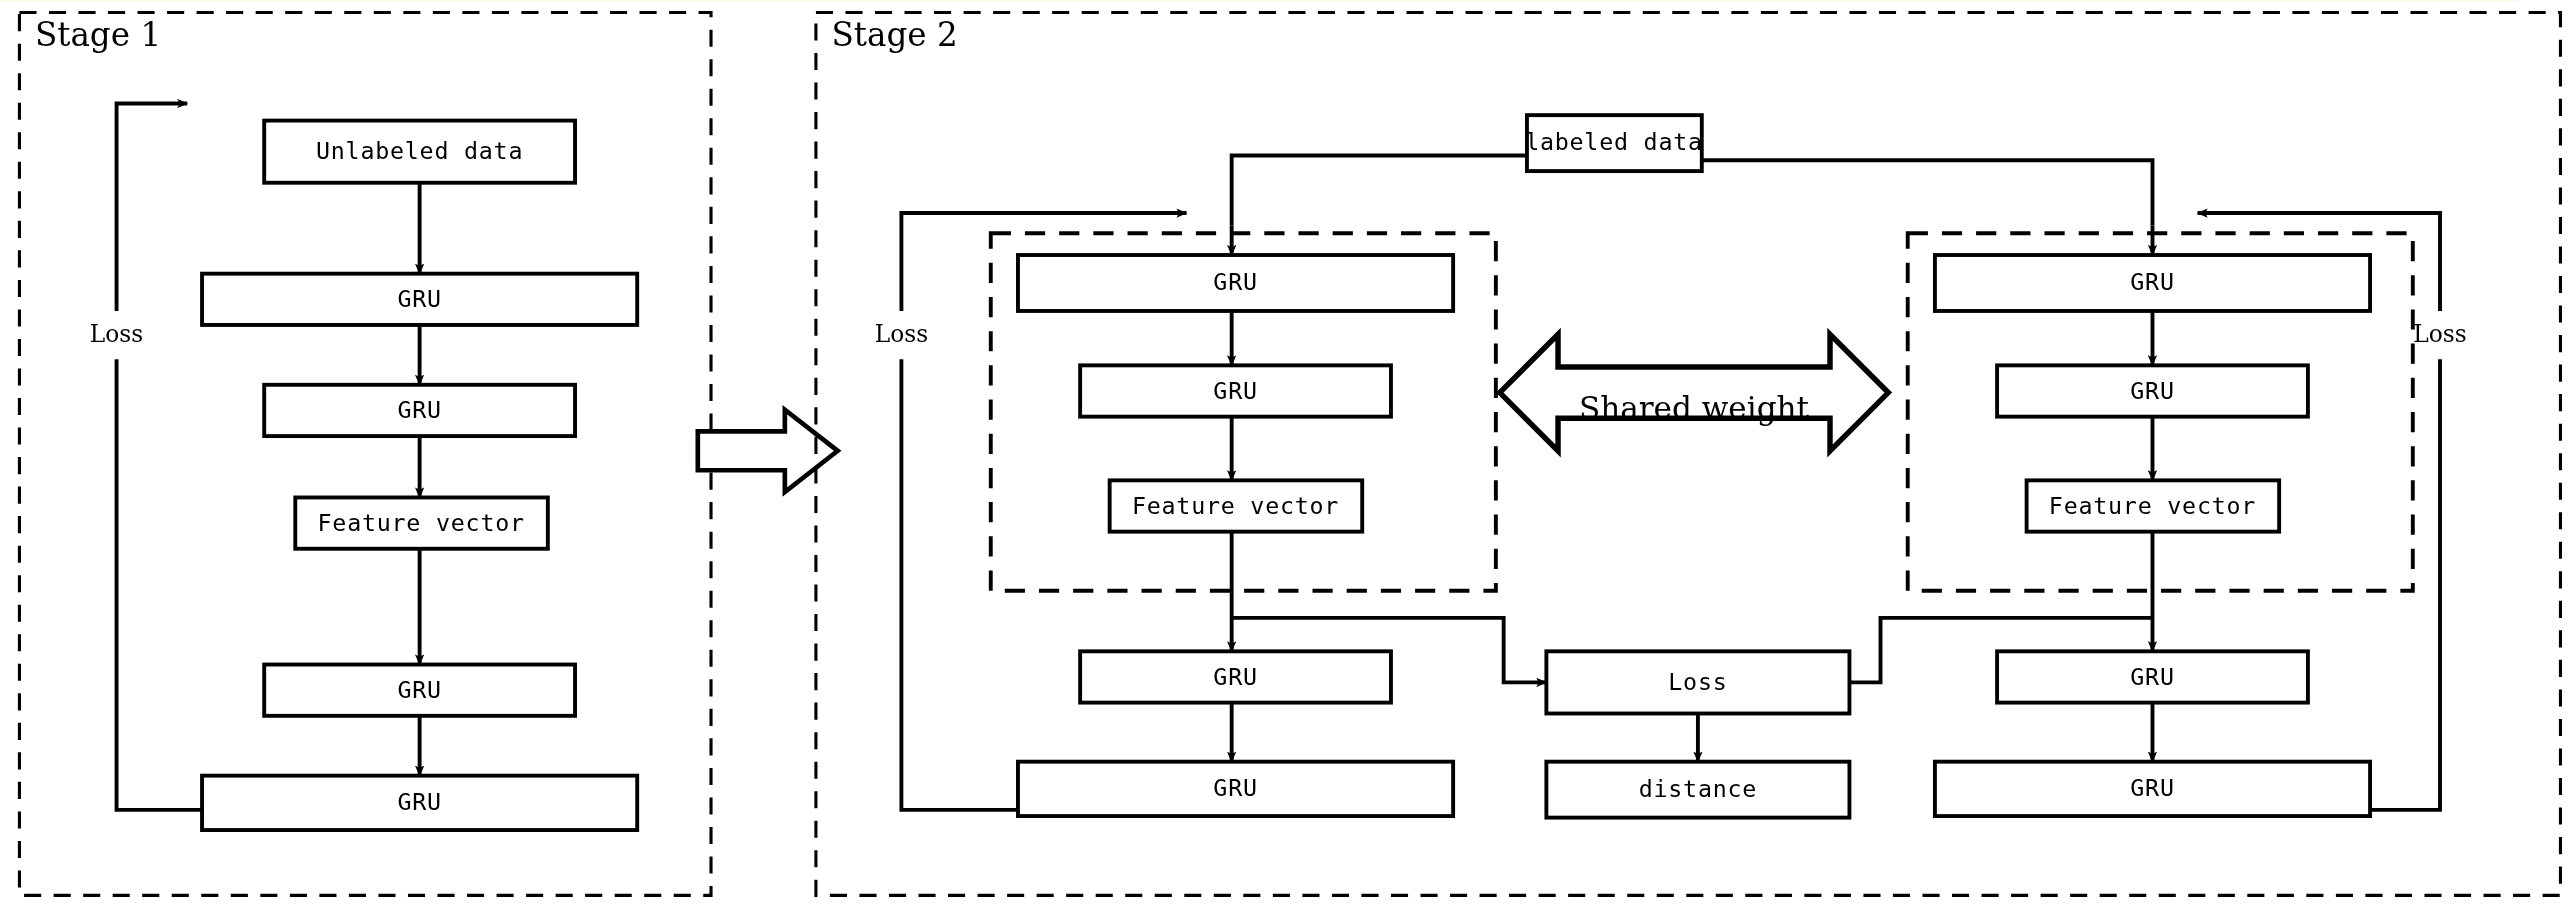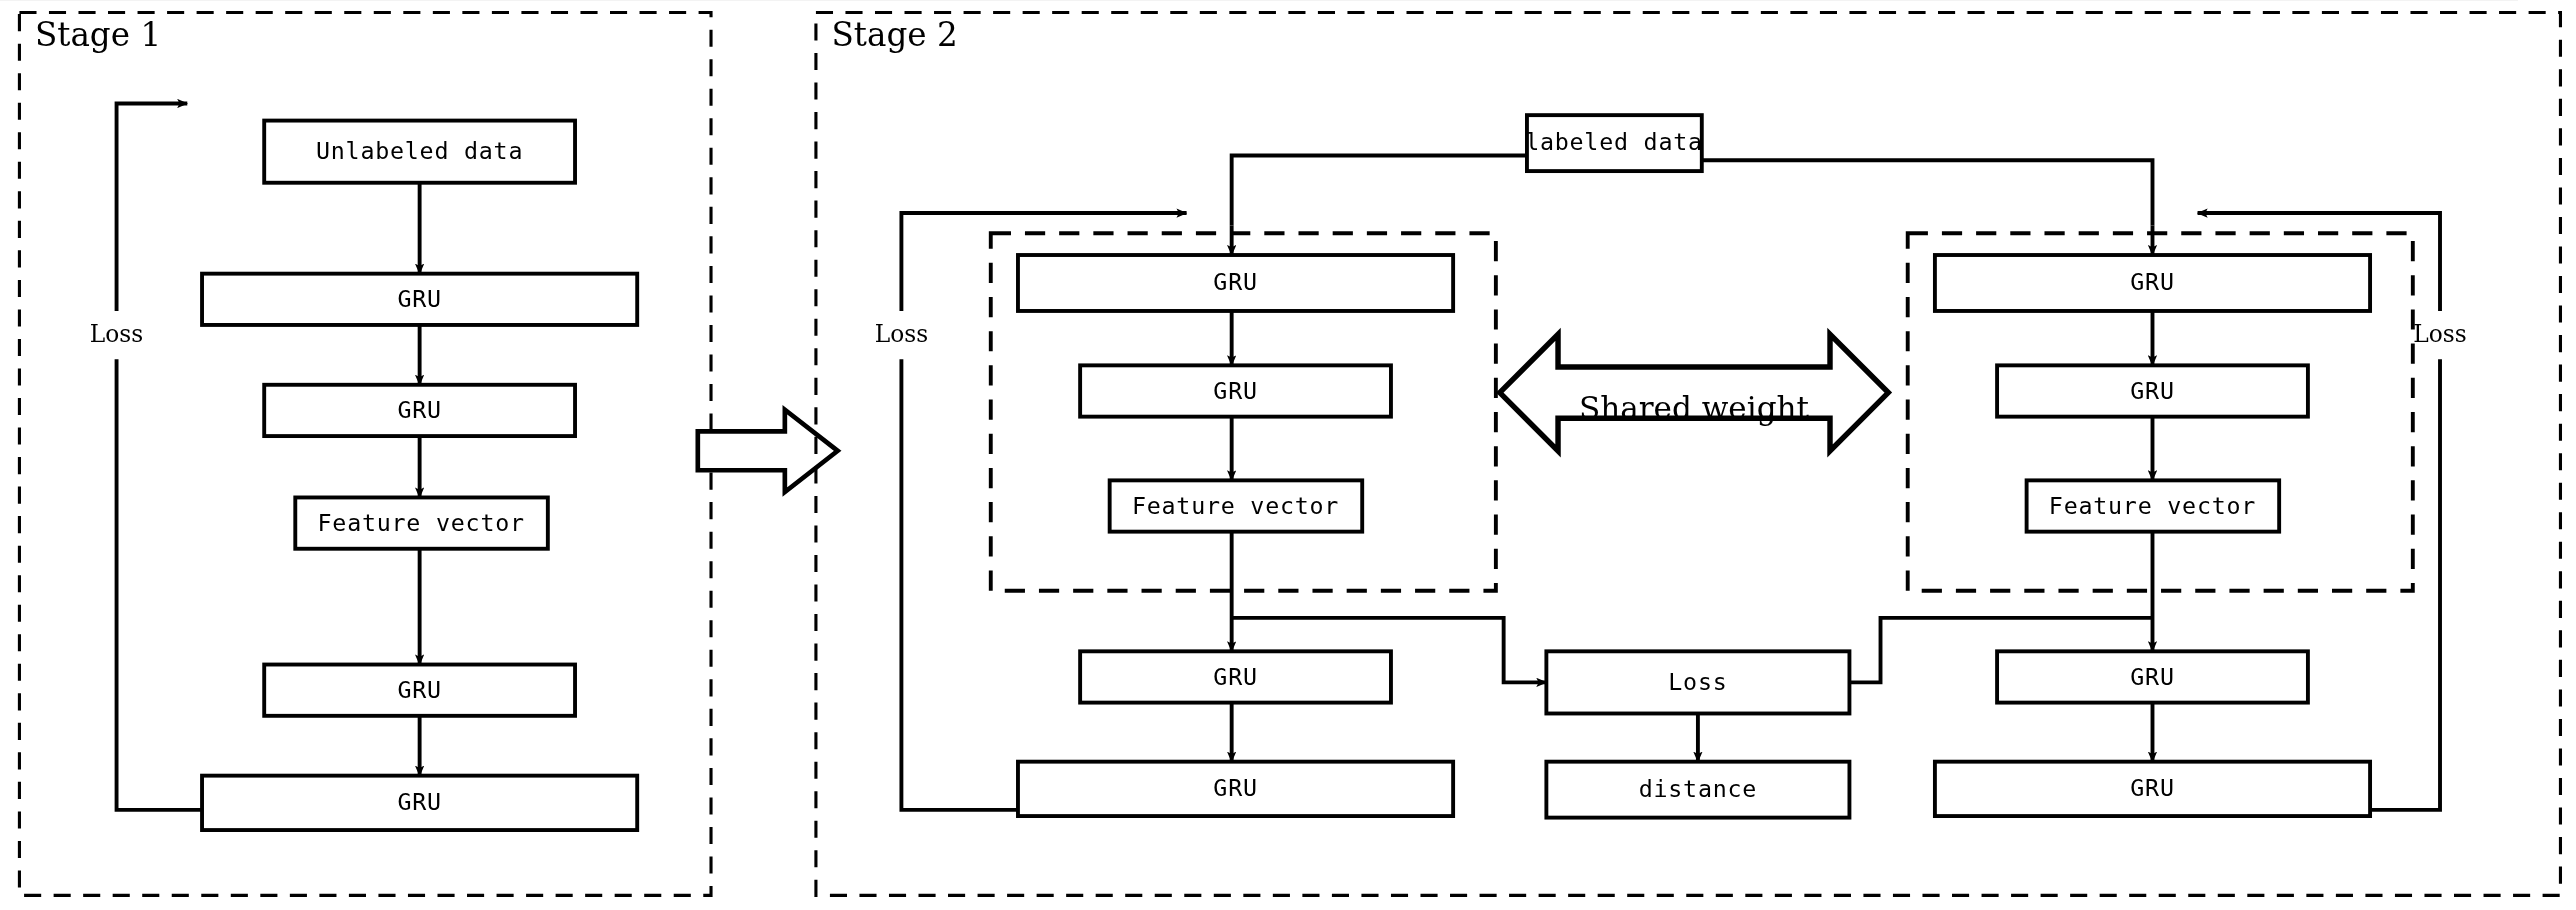--- a/index.html
+++ b/index.html
@@ -1,17 +1,17 @@
 <!DOCTYPE html>
 <html style="font-size:12.4px"><head>
 <meta charset="utf-8">
 <style>
   html,body{margin:0;padding:0;background:#ffffff;}
   body{font-family:"DejaVu Sans Mono", monospace;}
-  #root{position:relative;width:2518px;height:911px;background:#a3a3a3;}
+  #root{position:relative;width:2518px;height:911px;background:#eab308;}
   svg{display:block;}
   .nodeText{font-family:"DejaVu Sans Mono", monospace;font-size:30px;fill:#000000;dominant-baseline:middle;text-anchor:middle;letter-spacing:1px;}
   .stageText{font-family:"DejaVu Serif", serif;font-size:42px;fill:#000000;dominant-baseline:middle;text-anchor:start;}
   .lossText{font-family:"DejaVu Serif", serif;font-size:30px;fill:#000000;dominant-baseline:middle;text-anchor:middle;}
   .sharedText{font-family:"DejaVu Serif", serif;font-size:40px;fill:#000000;dominant-baseline:middle;text-anchor:middle;}
 </style>
 </head>
 <body>
 
 <div id="root">

